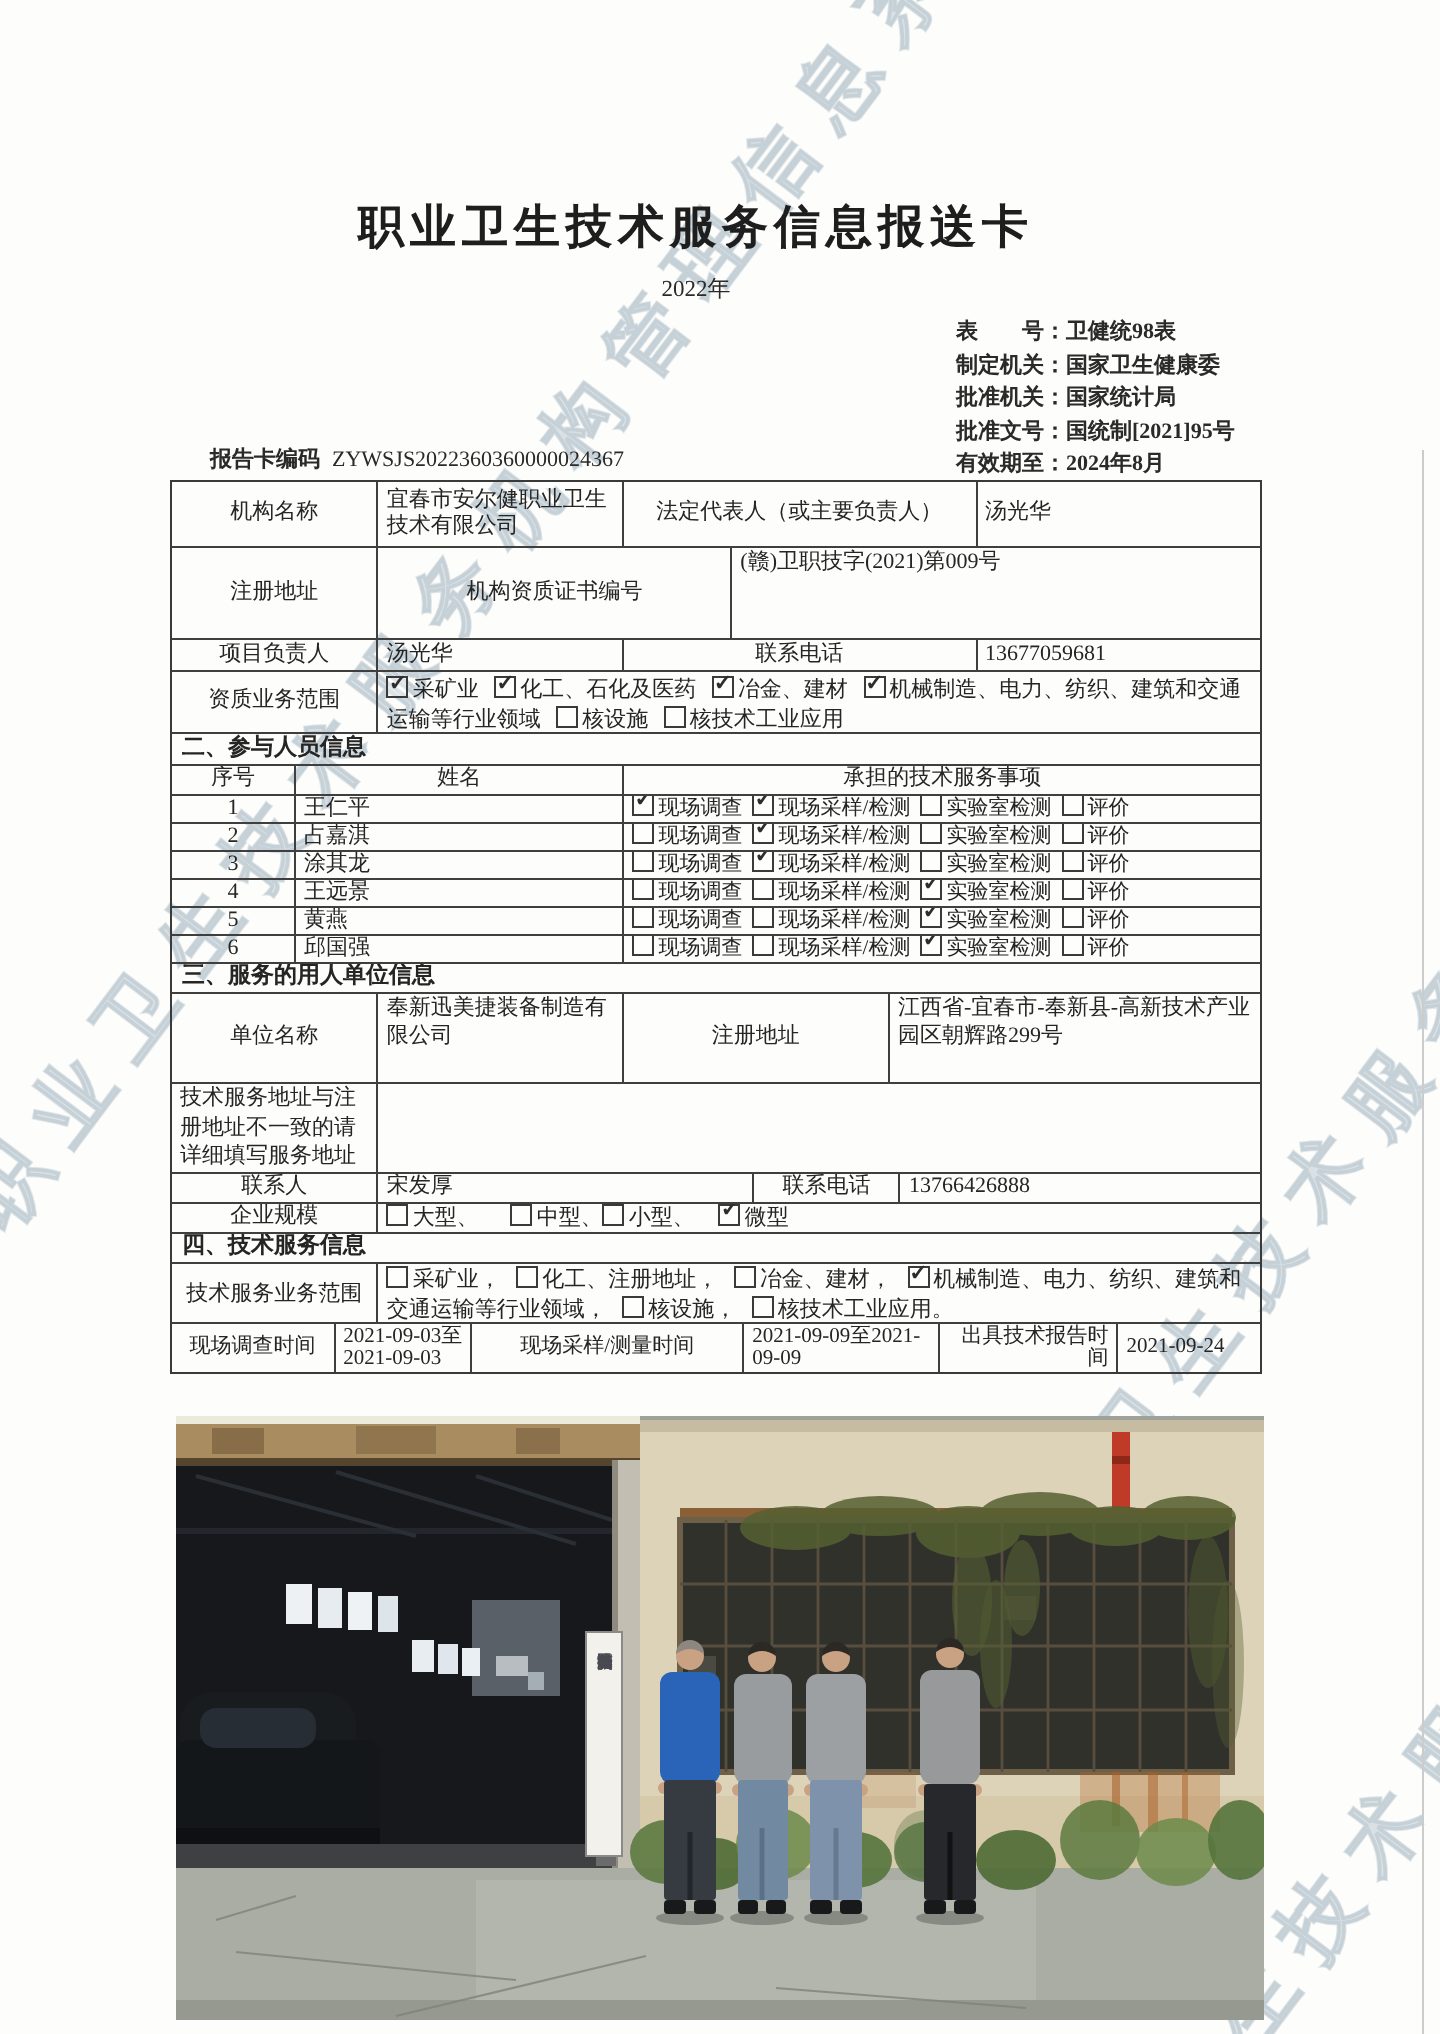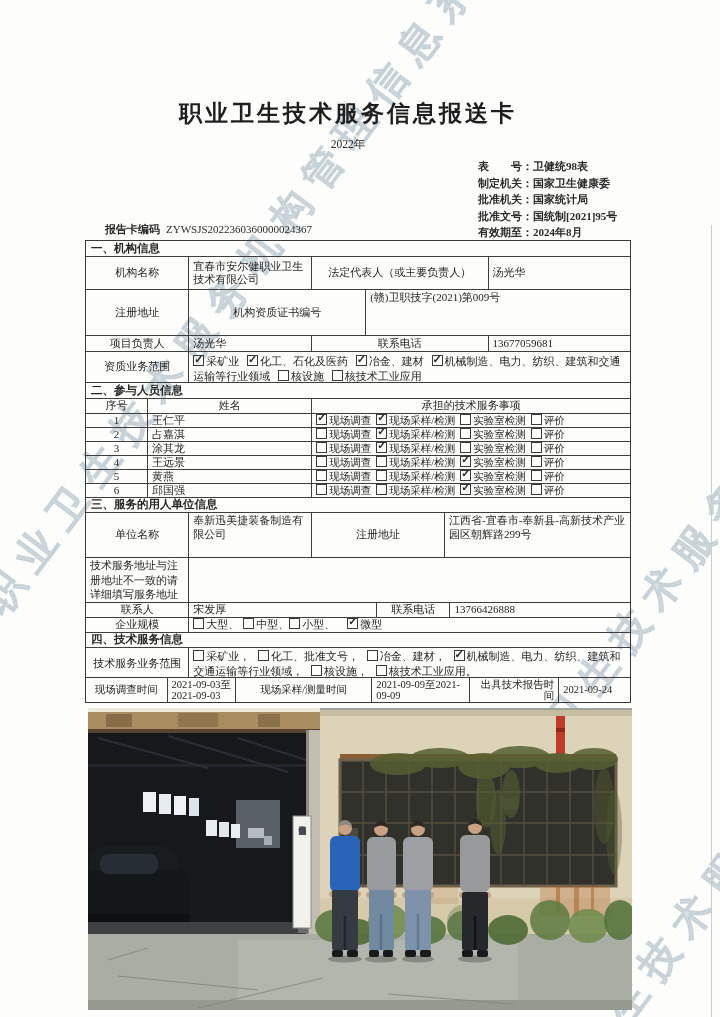--- a/index.html
+++ b/index.html
@@ -58,21 +58,20 @@
   <div>批准机关：国家统计局</div>
   <div>批准文号：国统制[2021]95号</div>
   <div>有效期至：2024年8月</div>
 </div>
 <div class="code">
   <b>报告卡编码</b><span>ZYWSJS2022360360000024367</span>
 </div>
 
 <div class="doc-table">
 
-  <div class="row sec" style="height:16px">一、机构信息</div>
 
   <div class="row" style="height:33px">
     <div class="c lbl" style="flex:0 0 19%">机构名称</div>
     <div class="c val" style="flex:0 0 22.5%">宜春市安尔健职业卫生技术有限公司</div>
     <div class="c lbl" style="flex:0 0 32.5%">法定代表人（或主要负责人）</div>
     <div class="c val" style="flex:1">汤光华</div>
   </div>
 
   <div class="row" style="height:46px">
     <div class="c lbl" style="flex:0 0 19%">注册地址</div>
@@ -190,34 +189,34 @@
   <div class="row" style="height:15px">
     <div class="c lbl" style="flex:0 0 19%">联系人</div>
     <div class="c val" style="flex:0 0 34.5%">宋发厚</div>
     <div class="c lbl" style="flex:0 0 13.5%">联系电话</div>
     <div class="c val" style="flex:1">13766426888</div>
   </div>
 
   <div class="row" style="height:15px">
     <div class="c lbl" style="flex:0 0 19%">企业规模</div>
     <div class="c val" style="flex:1">
-      <span class="svc" style="margin-right:4px"><span class="cb" data-checked="false"></span><span>大型、</span></span>
+      <span class="svc" style="margin-right:16px"><span class="cb" data-checked="false"></span><span>大型、</span></span>
       <span class="svc" style="margin-right:0"><span class="cb" data-checked="false"></span><span>中型、</span></span>
       <span class="svc" style="margin-right:12px"><span class="cb" data-checked="false"></span><span>小型、</span></span>
       <span class="svc" style="margin-right:0"><span class="cb" data-checked="true"></span><span>微型</span></span>
     </div>
   </div>
 
   <div class="row sec" style="height:15px">四、技术服务信息</div>
 
   <div class="row" style="height:30px">
     <div class="c lbl" style="flex:0 0 19%;line-height:14px">技术服务业务范围</div>
     <div class="c val blockcell" style="flex:1;padding-top:1px">
       <span class="svc" style="white-space:normal"><span class="cb" data-checked="false"></span><span>采矿业，</span></span>
-      <span class="svc" style="white-space:normal"><span class="cb" data-checked="false"></span><span>化工、批准文号，</span></span>
+      <span class="svc" style="white-space:normal"><span class="cb" data-checked="false"></span><span>化工、注册地址，</span></span>
       <span class="svc" style="white-space:normal"><span class="cb" data-checked="false"></span><span>冶金、建材，</span></span>
       <span class="svc" style="white-space:normal"><span class="cb" data-checked="true"></span><span>机械制造、电力、纺织、建筑和交通运输等行业领域，</span></span>
       <span class="svc" style="white-space:normal"><span class="cb" data-checked="false"></span><span>核设施，</span></span>
       <span class="svc" style="white-space:normal"><span class="cb" data-checked="false"></span><span>核技术工业应用。</span></span>
     </div>
   </div>
 
   <div class="row" style="height:24px">
     <div class="c lbl small" style="flex:0 0 15%">现场调查时间</div>
     <div class="c val small" style="flex:0 0 12.6%;line-height:11px">2021-09-03至2021-09-03</div>

